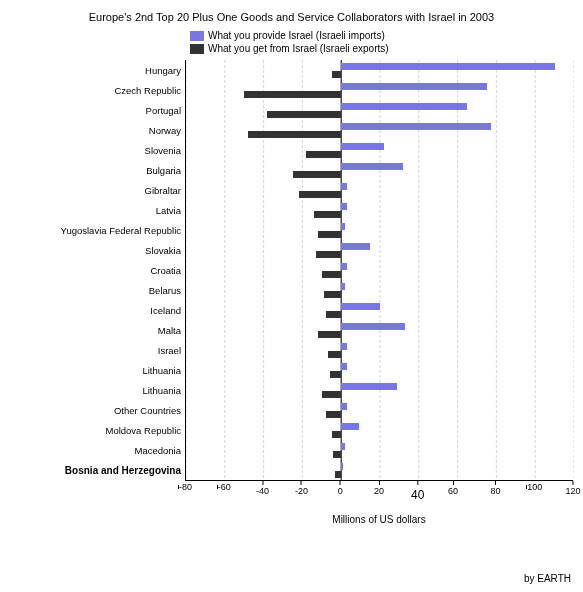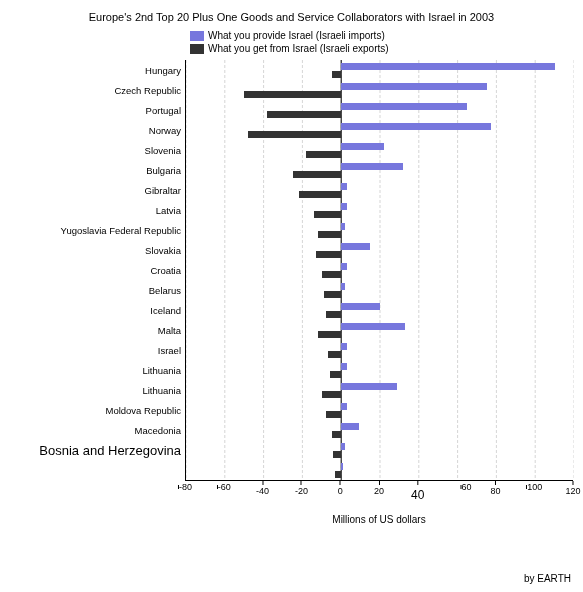--- a/index.html
+++ b/index.html
@@ -126,23 +126,24 @@
         <div class="y-label" style="height: 20px; font-size: 9.5px;">Latvia</div>
         <div class="y-label" style="height: 20px; font-size: 9.5px;">Yugoslavia Federal Republic</div>
         <div class="y-label" style="height: 20px; font-size: 9.5px;">Slovakia</div>
         <div class="y-label" style="height: 20px; font-size: 9.5px;">Croatia</div>
         <div class="y-label" style="height: 20px; font-size: 9.5px;">Belarus</div>
         <div class="y-label" style="height: 20px; font-size: 9.5px;">Iceland</div>
         <div class="y-label" style="height: 20px; font-size: 9.5px;">Malta</div>
         <div class="y-label" style="height: 20px; font-size: 9.5px;">Israel</div>
         <div class="y-label" style="height: 20px; font-size: 9.5px;">Lithuania</div>
         <div class="y-label" style="height: 20px; font-size: 9.5px;">Lithuania</div>
+        <div class="y-label" style="height: 20px; font-size: 9.5px;">Other Countries</div>
         <div class="y-label" style="height: 20px; font-size: 9.5px;">Moldova Republic</div>
         <div class="y-label" style="height: 20px; font-size: 9.5px;">Macedonia</div>
-        <div class="y-label" style="height: 20px; font-size: 13px;">Bosnia and Herzegovina</div>
+        <div class="y-label" style="height: 20px; font-size: 10px; font-weight: bold;">Bosnia and Herzegovina</div>
       </div>
     <div class="bars-area" id="barsArea" style="height: 420px;">
       <svg class="grid-lines" id="gridSvg" width="388" height="420" style="width: 388px; height: 420px;">
           <line x1="0" x2="0" y1="0" y2="420" stroke="#aaa" stroke-width="0.5" stroke-dasharray="3,2"></line>
           <line x1="38.800000000000004" x2="38.800000000000004" y1="0" y2="420" stroke="#aaa" stroke-width="0.5" stroke-dasharray="3,2"></line>
           <line x1="77.60000000000001" x2="77.60000000000001" y1="0" y2="420" stroke="#aaa" stroke-width="0.5" stroke-dasharray="3,2"></line>
           <line x1="116.39999999999999" x2="116.39999999999999" y1="0" y2="420" stroke="#aaa" stroke-width="0.5" stroke-dasharray="3,2"></line>
           <line x1="155.20000000000002" x2="155.20000000000002" y1="0" y2="420" stroke="#aaa" stroke-width="0.5" stroke-dasharray="3,2"></line>
           <line x1="194" x2="194" y1="0" y2="420" stroke="#aaa" stroke-width="0.5" stroke-dasharray="3,2"></line>
           <line x1="232.79999999999998" x2="232.79999999999998" y1="0" y2="420" stroke="#aaa" stroke-width="0.5" stroke-dasharray="3,2"></line>
@@ -221,21 +222,21 @@
         <div style="font-size: 9px; margin-top: 1px; white-space: nowrap;">0</div>
       </div>
       <div style="position: absolute; left: 194px; display: flex; flex-direction: column; align-items: center; transform: translateX(-50%);">
         <div style="width: 1px; height: 4px; background: rgb(0, 0, 0);"></div>
         <div style="font-size: 9px; margin-top: 1px; white-space: nowrap;">20</div>
       </div>
       <div style="position: absolute; left: 232.8px; display: flex; flex-direction: column; align-items: center; transform: translateX(-50%);">
         <div style="width: 1px; height: 4px; background: rgb(0, 0, 0);"></div>
         <div style="font-size: 12px; margin-top: 3px; white-space: nowrap;">40</div>
       </div>
-      <div style="position: absolute; left: 281px; display: flex; flex-direction: row; align-items: center; transform: translateX(-50%); text-align: center;">
+      <div style="position: absolute; left: 268px; display: flex; flex-direction: column; align-items: center; transform: translateX(-50%); text-align: center;">
         <div style="width: 1px; height: 4px; background: rgb(0, 0, 0);"></div>
         <div style="font-size: 9px; margin-top: 1px; white-space: nowrap;">60</div>
       </div>
       <div style="position: absolute; left: 310.4px; display: flex; flex-direction: column; align-items: center; transform: translateX(-50%);">
         <div style="width: 1px; height: 4px; background: rgb(0, 0, 0);"></div>
         <div style="font-size: 9px; margin-top: 1px; white-space: nowrap;">80</div>
       </div>
       <div style="position: absolute; left: 349.2px; display: flex; flex-direction: row; align-items: center; transform: translateX(-50%);">
         <div style="width: 1px; height: 4px; background: rgb(0, 0, 0);"></div>
         <div style="font-size: 9px; margin-top: 1px; white-space: nowrap;">100</div>

